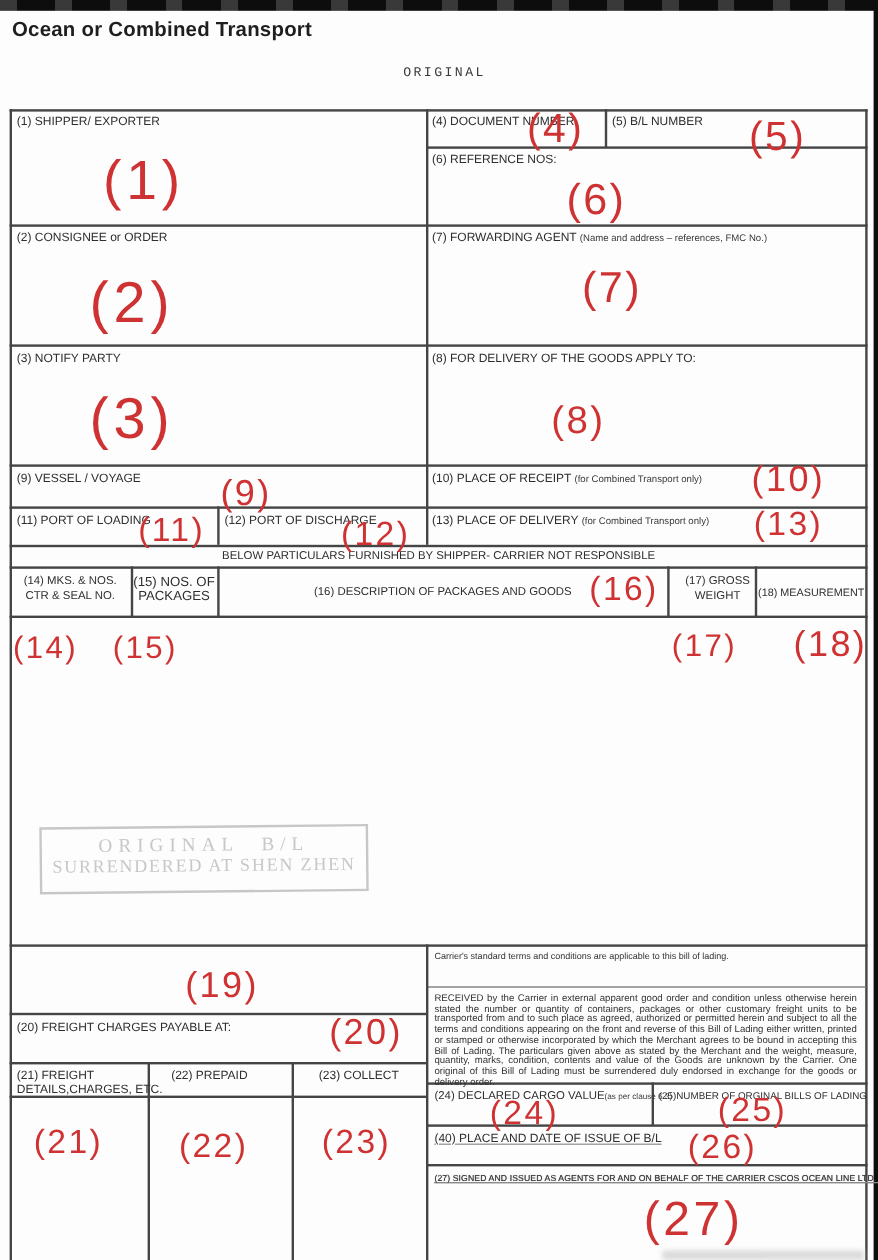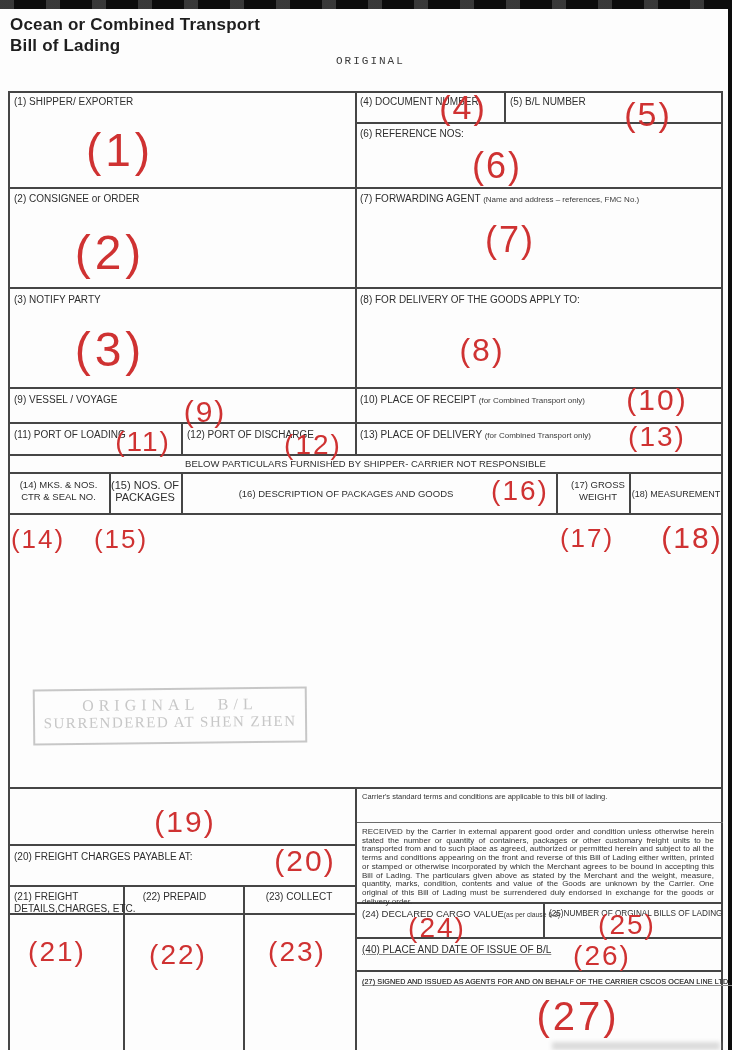--- a/index.html
+++ b/index.html
@@ -42,21 +42,20 @@
 </style>
 </head>
 <body>
 
 <div class="page">
   <div class="topbar"></div>
   <div class="rightbar"></div>
 
   <div class="title">
     <div>Ocean or Combined Transport</div>
-    <div>Bill of Lading</div>
   </div>
   <div class="original">ORIGINAL</div>
 
   <div class="frame"></div>
 
   <div class="ln" style="left:355px;top:122px;width:368px;height:2px"></div>
   <div class="ln" style="left:8px;top:187px;width:715px;height:2px"></div>
   <div class="ln" style="left:8px;top:287px;width:715px;height:2px"></div>
   <div class="ln" style="left:8px;top:387px;width:715px;height:2px"></div>
   <div class="ln" style="left:8px;top:422px;width:715px;height:2px"></div>
@@ -104,21 +103,21 @@
   <div class="lbl" style="left:187px;top:429px">(12) PORT OF DISCHARGE</div>
   <div class="lbl" style="left:360px;top:429px">
     <span>(13) PLACE OF DELIVERY</span>
     <span class="sub">(for Combined Transport only)</span>
   </div>
 
   <div class="band">BELOW PARTICULARS FURNISHED BY SHIPPER- CARRIER NOT RESPONSIBLE</div>
 
   <div class="lbl wrap ctr" style="left:9px;top:479px;width:99px;font-size:9.5px">(14) MKS. &amp; NOS. CTR &amp; SEAL NO.</div>
   <div class="lbl wrap ctr" style="left:110px;top:479px;width:70px;font-size:11px">(15) NOS. OF PACKAGES</div>
-  <div class="lbl ctr" style="left:181px;top:488px;width:330px;font-size:9.5px">(16)  DESCRIPTION OF PACKAGES AND GOODS</div>
+  <div class="lbl ctr" style="left:181px;top:488px;width:376px;font-size:9.5px">(16)  DESCRIPTION OF PACKAGES AND GOODS</div>
   <div class="lbl wrap ctr" style="left:557px;top:479px;width:82px;font-size:9.5px">(17) GROSS WEIGHT</div>
   <div class="lbl ctr" style="left:630px;top:488px;width:92px;font-size:9px">(18) MEASUREMENT</div>
 
   <div class="stamp">
     <div class="s1">ORIGINAL  B/L</div>
     <div class="s2">SURRENDERED AT SHEN ZHEN</div>
   </div>
 
   <div class="lbl" style="left:14px;top:851px">(20) FREIGHT CHARGES PAYABLE AT:</div>
   <div class="lbl wrap" style="left:14px;top:891px;width:128px">(21) FREIGHT DETAILS,CHARGES, ETC.</div>

